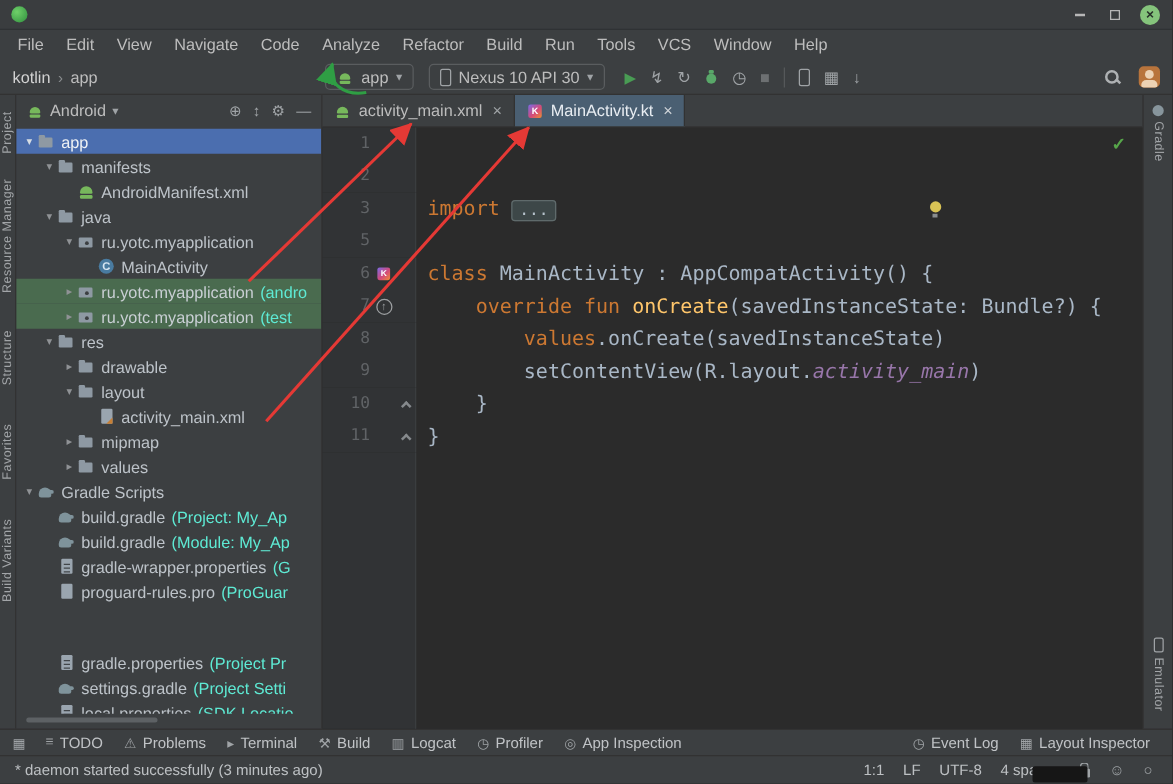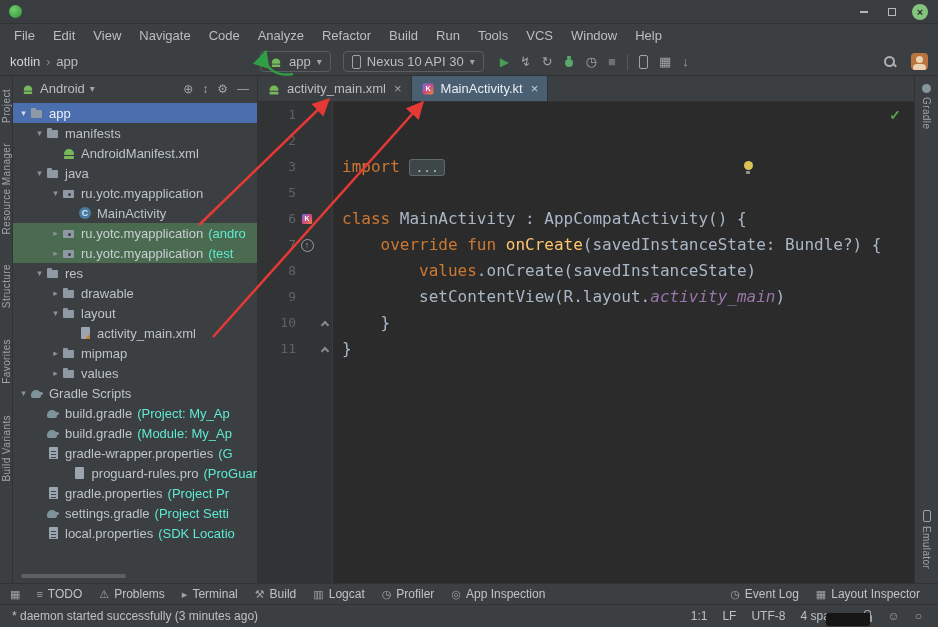--- a/index.html
+++ b/index.html
@@ -326,27 +326,27 @@
             <span class="ic ic-gradle"></span>
             <span class="lbl">build.gradle</span>
             <span class="sfx">(Module: My_Ap</span>
           </div>
           <div class="tree-row" style="padding-left: 20px;">
             <span class="chev"></span>
             <span class="ic ic-props"></span>
             <span class="lbl">gradle-wrapper.properties</span>
             <span class="sfx">(G</span>
           </div>
-          <div class="tree-row" style="padding-left: 20px; justify-content: flex-end;">
+          <div class="tree-row" style="padding-left: 20px;">
             <span class="chev"></span>
             <span class="ic ic-file"></span>
             <span class="lbl">proguard-rules.pro</span>
             <span class="sfx">(ProGuar</span>
           </div>
-          <div class="tree-row" style="padding-left: 20px;">
+          <div class="tree-row" style="padding-left: 20px; margin-top: 37px;">
             <span class="chev"></span>
             <span class="ic ic-props"></span>
             <span class="lbl">gradle.properties</span>
             <span class="sfx">(Project Pr</span>
           </div>
           <div class="tree-row" style="padding-left: 20px;">
             <span class="chev"></span>
             <span class="ic ic-gradle"></span>
             <span class="lbl">settings.gradle</span>
             <span class="sfx">(Project Setti</span>

